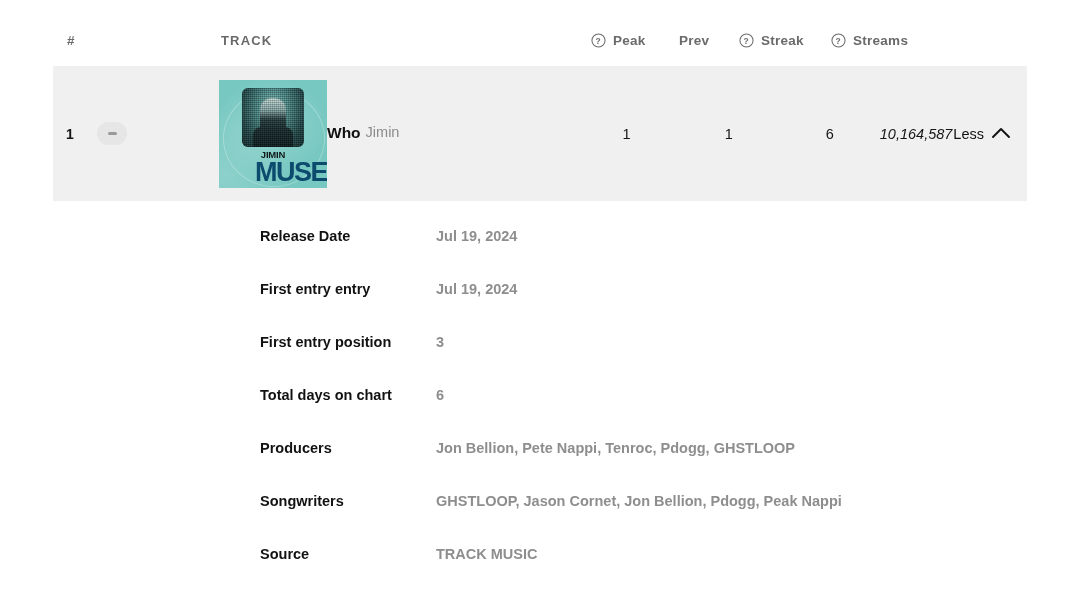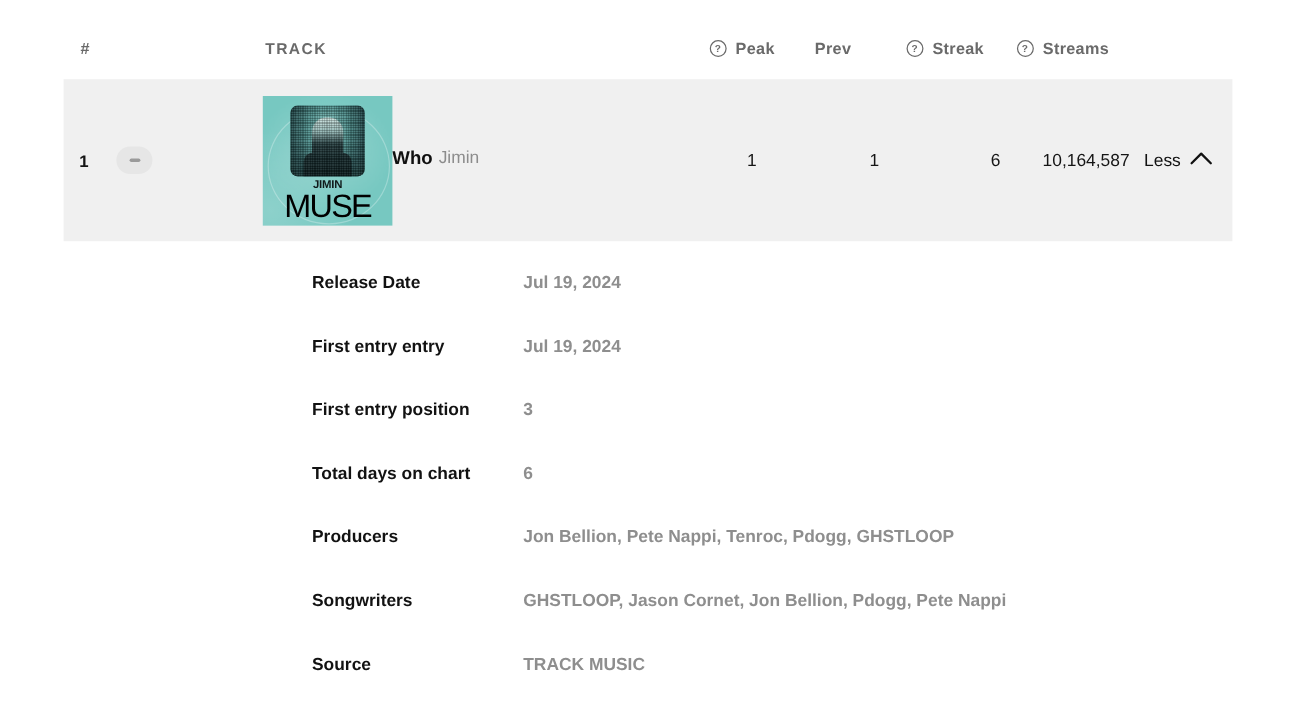--- a/index.html
+++ b/index.html
@@ -50,21 +50,21 @@
   .col-prev-h,
   .col-streak-h,
   .col-streams-h {
     display: flex;
     align-items: center;
     justify-content: flex-start;
     gap: 7px;
     box-sizing: border-box;
   }
   .col-peak-h   { width: 88px; }
-  .col-prev-h   { width: 76px; }
+  .col-prev-h   { width: 60px; }
   .col-streak-h { width: 92px; }
   .col-streams-h{ width: 110px; }
 
   .hdr-label {
     font-weight: 700;
     letter-spacing: 0.02em;
     font-size: 13.5px;
     color: #6a6a6a;
     white-space: nowrap;
     text-align: right;
@@ -216,25 +216,25 @@
     font-weight: 700;
     letter-spacing: -0.02em;
     color: #101a1a;
     line-height: 1;
   }
   .art-muse {
     position: absolute;
     left: 0;
     right: 0;
     top: 79px;
-    text-align: center;
+    text-align: right;
     font-size: 27px;
-    font-weight: 400;
+    font-weight: 700;
     letter-spacing: -0.055em;
-    color: #000000;
+    color: #0c4a6e;
     line-height: 1;
   }
 
   .track-text {
     display: flex;
     flex-direction: row;
     justify-content: center;
     gap: 5px;
   }
   .track-title {
@@ -252,21 +252,21 @@
 
   .cell-num {
     box-sizing: border-box;
     font-size: 14.5px;
     color: #151515;
     text-align: right;
   }
   .cell-peak    { width: 88px;  padding-right: 41px; }
   .cell-prev    { width: 83px;  padding-right: 21px; }
   .cell-streak  { width: 92px;  padding-right: 11px; }
-  .cell-streams { width: 110px; padding-right: 12px; }
+  .cell-streams { width: 110px; padding-right: 1px; font-style: italic; }
 
   .cell-toggle {
     flex: 1;
     display: flex;
     align-items: center;
     justify-content: flex-end;
     padding-right: 16px;
     box-sizing: border-box;
     gap: 7px;
     cursor: pointer;
@@ -419,21 +419,21 @@
       <div class="detail-value">6</div>
     </div>
 
     <div class="detail-row">
       <div class="detail-label">Producers</div>
       <div class="detail-value">Jon Bellion, Pete Nappi, Tenroc, Pdogg, GHSTLOOP</div>
     </div>
 
     <div class="detail-row">
       <div class="detail-label">Songwriters</div>
-      <div class="detail-value">GHSTLOOP, Jason Cornet, Jon Bellion, Pdogg, Pete Nappi</div>
+      <div class="detail-value">GHSTLOOP, Jason Cornet, Jon Bellion, Pdogg, Peak Nappi</div>
     </div>
 
     <div class="detail-row">
       <div class="detail-label">Source</div>
       <div class="detail-value">TRACK MUSIC</div>
     </div>
 
   </div>
 
 </div>

